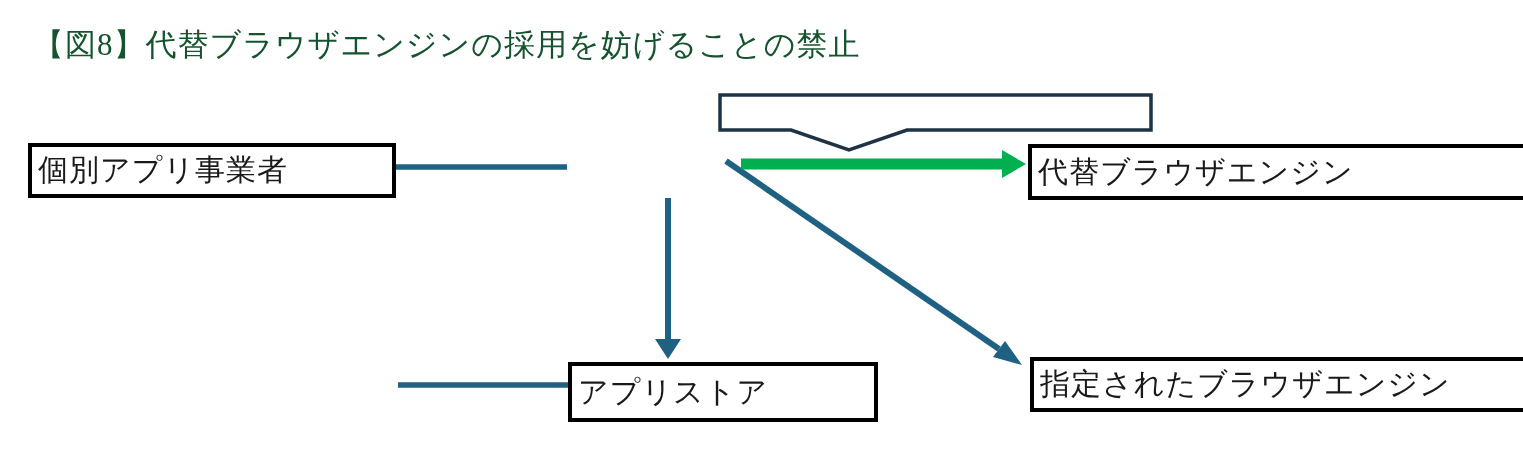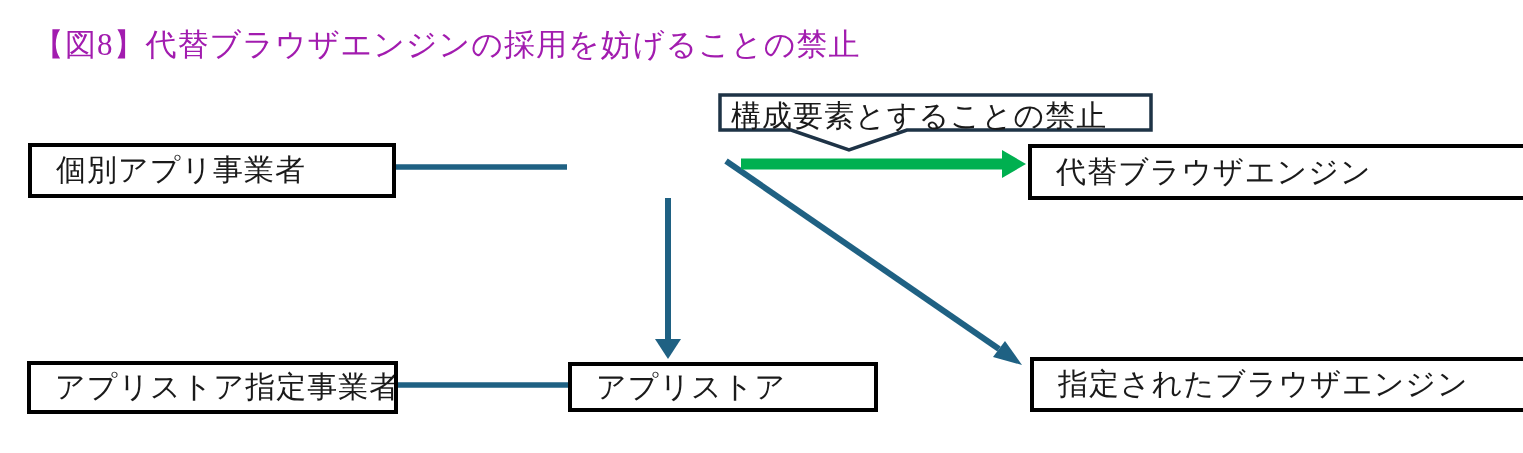--- a/index.html
+++ b/index.html
@@ -16,21 +16,21 @@
     color: var(--text, #1a1a1a);
     overflow: hidden;
   }
   #diagram-title {
     position: absolute;
     left: 33px;
     top: 24px;
     font-family: "Liberation Serif", "DejaVu Serif", serif;
     font-size: 31px;
     letter-spacing: 1px;
-    color: #a21caf;
+    color: #14532d;
     white-space: nowrap;
   }
   #overlay {
     position: absolute;
     left: 0;
     top: 0;
     width: 1523px;
     height: 453px;
   }
   .connector-line {
@@ -55,40 +55,40 @@
     stroke-width: 3.5;
     stroke-linejoin: miter;
   }
   .node-box {
     position: absolute;
     box-sizing: border-box;
     background: #ffffff;
     border: 4px solid var(--box-border, #000000);
     display: flex;
     align-items: center;
-    padding-left: 24px;
+    padding-left: 6px;
     font-size: 30px;
     letter-spacing: 1px;
     white-space: nowrap;
     overflow: hidden;
   }
   #callout-label {
     position: absolute;
     left: 731px;
     top: 96px;
     font-size: 30px;
     letter-spacing: 1px;
     white-space: nowrap;
     color: #1a1a1a;
   }
   #node-individual-app-provider { left: 28px;  top: 143px; width: 368px; height: 55px; }
   #node-app                     { left: 565px; top: 142px; width: 158px; height: 55px; }
   #node-alt-browser-engine      { left: 1028px;top: 144px; width: 538px; height: 56px; }
   #node-app-store-provider      { left: 27px;  top: 361px; width: 371px; height: 53px; }
-  #node-app-store               { left: 568px; top: 362px; width: 310px; height: 50px; }
+  #node-app-store               { left: 568px; top: 362px; width: 310px; height: 60px; }
   #node-designated-engine       { left: 1030px;top: 357px; width: 550px; height: 55px; }
 </style>
 </head>
 <body>
 
 <div id="canvas">
 
   <div id="diagram-title">【図8】代替ブラウザエンジンの採用を妨げることの禁止</div>
 
   <svg id="overlay" viewBox="0 0 1523 453" xmlns="http://www.w3.org/2000/svg">
@@ -102,34 +102,30 @@
 
     <line class="connector-line" x1="726" y1="161" x2="999" y2="349" stroke-width="6"></line>
     <polygon class="connector-fill" points="1022,365 993,357 1005,341"></polygon>
 
     <line class="green-shaft" x1="741" y1="164" x2="1003" y2="164" stroke-width="11"></line>
     <polygon class="green-head" points="1002,150 1002,178 1026,164"></polygon>
 
     <path class="callout-shape" d="M 720,95 H 1151 V 130 H 907 L 849,150 L 791,130 H 720 Z"></path>
   </svg>
 
-  <div id="callout-label">構成要素とすることの禁止</div>
 
   <div class="node-box" id="node-individual-app-provider">
     <span>個別アプリ事業者</span>
   </div>
 
 
   <div class="node-box" id="node-alt-browser-engine">
     <span>代替ブラウザエンジン</span>
   </div>
 
-  <div class="node-box" id="node-app-store-provider">
-    <span>アプリストア指定事業者</span>
-  </div>
 
   <div class="node-box" id="node-app-store">
     <span>アプリストア</span>
   </div>
 
   <div class="node-box" id="node-designated-engine">
     <span>指定されたブラウザエンジン</span>
   </div>
 
 </div>

